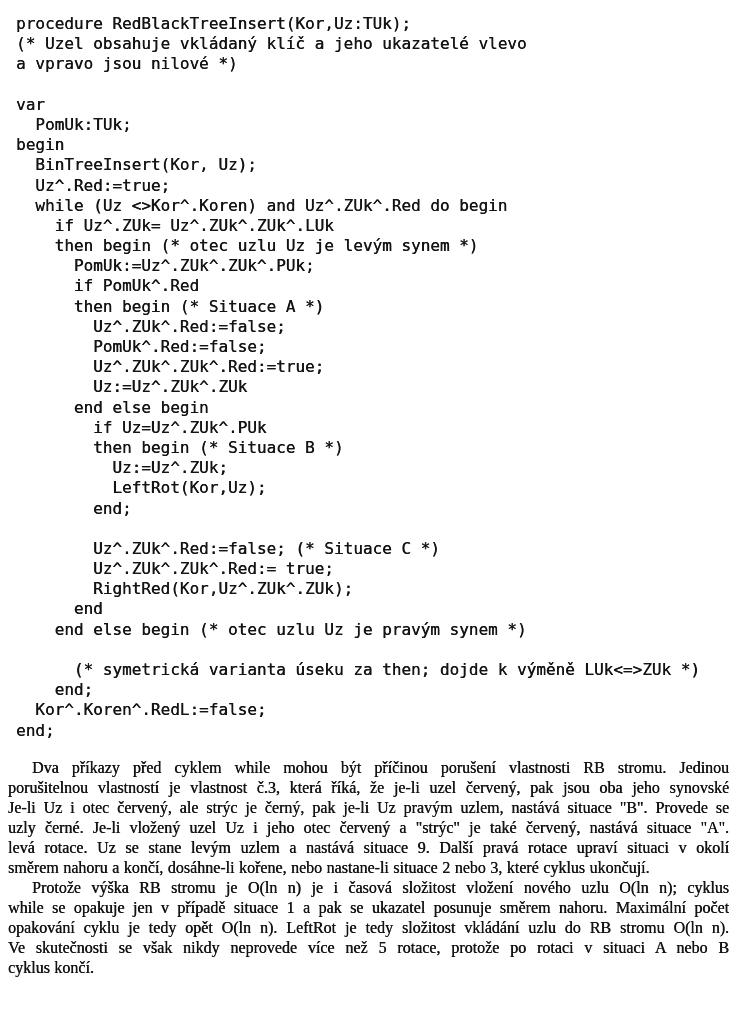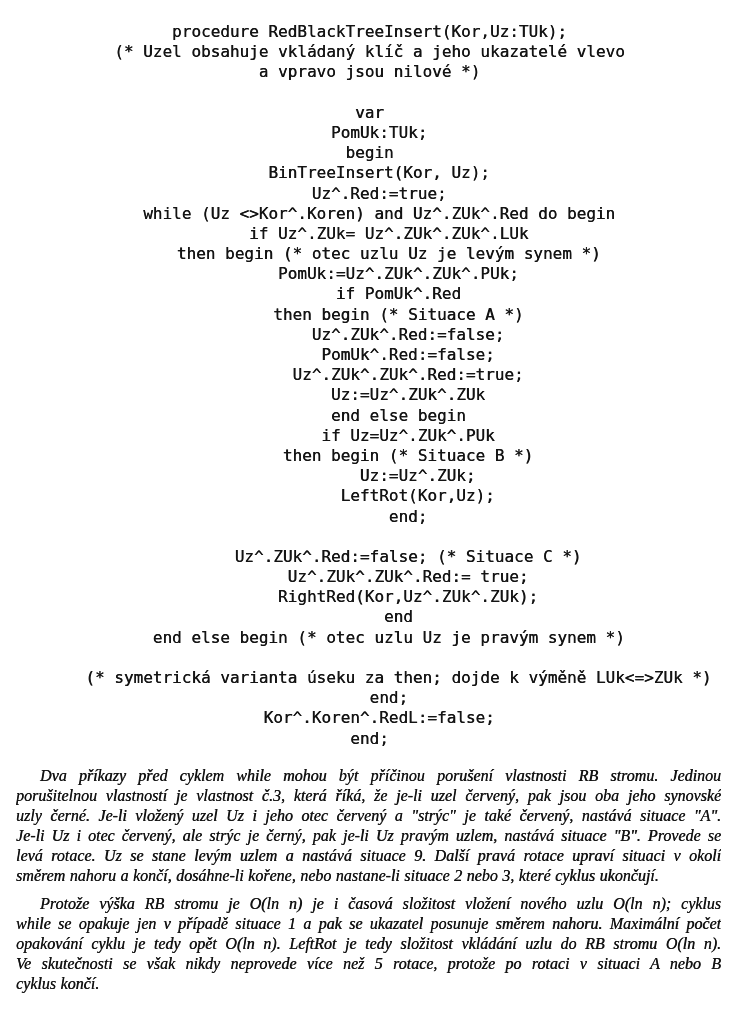--- a/index.html
+++ b/index.html
@@ -17,37 +17,35 @@
   .page {
     box-sizing: border-box;
     width: 735px;
     height: 1025px;
     padding: 6px 4px 0 8px;
     background: #ffffff;
     
     text-shadow: 0.35px 0 0 currentColor;
   }
   .code {
-    margin: 16px;
+    margin: 8px;
     font-size: 16px;
-    text-align: center;
   }
   .code-line {
     white-space: pre;
     height: 20.2px;
     line-height: 20.2px;
   }
   .paragraphs {
     margin-top: 17px;
     padding-left: 0px;
     padding-right: 2px;
   }
   .para {
-    margin: 8px;
-    font-style: italic;
+    margin: 0;
   }
   .para-line {
     height: 20.05px;
     line-height: 20.05px;
     overflow: hidden;
     text-align: justify;
     text-align-last: justify;
     word-spacing: 0.5px;
   }
   .para-line.first {
@@ -62,22 +60,22 @@
 
 <div class="page">
 
   <pre class="code"><div class="code-line">procedure RedBlackTreeInsert(Kor,Uz:TUk);</div><div class="code-line">(* Uzel obsahuje vkládaný klíč a jeho ukazatelé vlevo</div><div class="code-line">a vpravo jsou nilové *)</div><div class="code-line"></div><div class="code-line">var</div><div class="code-line">  PomUk:TUk;</div><div class="code-line">begin</div><div class="code-line">  BinTreeInsert(Kor, Uz);</div><div class="code-line">  Uz^.Red:=true;</div><div class="code-line">  while (Uz &lt;&gt;Kor^.Koren) and Uz^.ZUk^.Red do begin</div><div class="code-line">    if Uz^.ZUk= Uz^.ZUk^.ZUk^.LUk</div><div class="code-line">    then begin (* otec uzlu Uz je levým synem *)</div><div class="code-line">      PomUk:=Uz^.ZUk^.ZUk^.PUk;</div><div class="code-line">      if PomUk^.Red</div><div class="code-line">      then begin (* Situace A *)</div><div class="code-line">        Uz^.ZUk^.Red:=false;</div><div class="code-line">        PomUk^.Red:=false;</div><div class="code-line">        Uz^.ZUk^.ZUk^.Red:=true;</div><div class="code-line">        Uz:=Uz^.ZUk^.ZUk</div><div class="code-line">      end else begin</div><div class="code-line">        if Uz=Uz^.ZUk^.PUk</div><div class="code-line">        then begin (* Situace B *)</div><div class="code-line">          Uz:=Uz^.ZUk;</div><div class="code-line">          LeftRot(Kor,Uz);</div><div class="code-line">        end;</div><div class="code-line"></div><div class="code-line">        Uz^.ZUk^.Red:=false; (* Situace C *)</div><div class="code-line">        Uz^.ZUk^.ZUk^.Red:= true;</div><div class="code-line">        RightRed(Kor,Uz^.ZUk^.ZUk);</div><div class="code-line">      end</div><div class="code-line">    end else begin (* otec uzlu Uz je pravým synem *)</div><div class="code-line"></div><div class="code-line">      (* symetrická varianta úseku za then; dojde k výměně LUk&lt;=&gt;ZUk *)</div><div class="code-line">    end;</div><div class="code-line">  Kor^.Koren^.RedL:=false;</div><div class="code-line">end;</div></pre>
 
   <div class="paragraphs">
 
     <div class="para">
       <div class="para-line first">Dva příkazy před cyklem while mohou být příčinou porušení vlastnosti RB stromu. Jedinou</div>
       <div class="para-line">porušitelnou vlastností je vlastnost č.3, která říká, že je-li uzel červený, pak jsou oba jeho synovské</div>
+      <div class="para-line">Je-li Uz i otec červený, ale strýc je černý, pak je-li Uz pravým uzlem, nastává situace "B". Provede se</div>
       <div class="para-line">uzly černé. Je-li vložený uzel Uz i jeho otec červený a "strýc" je také červený, nastává situace "A".</div>
-      <div class="para-line">Je-li Uz i otec červený, ale strýc je černý, pak je-li Uz pravým uzlem, nastává situace "B". Provede se</div>
       <div class="para-line">levá rotace. Uz se stane levým uzlem a nastává situace 9. Další pravá rotace upraví situaci v okolí</div>
       <div class="para-line last">směrem nahoru a končí, dosáhne-li kořene, nebo nastane-li situace 2 nebo 3, které cyklus ukončují.</div>
     </div>
 
     <div class="para">
       <div class="para-line first">Protože výška RB stromu je O(ln n) je i časová složitost vložení nového uzlu O(ln n); cyklus</div>
       <div class="para-line">while se opakuje jen v případě situace 1 a pak se ukazatel posunuje směrem nahoru. Maximální počet</div>
       <div class="para-line">opakování cyklu je tedy opět O(ln n). LeftRot je tedy složitost vkládání uzlu do RB stromu O(ln n).</div>
       <div class="para-line">Ve skutečnosti se však nikdy neprovede více než 5 rotace, protože po rotaci v situaci A nebo B</div>
       <div class="para-line last">cyklus končí.</div>

